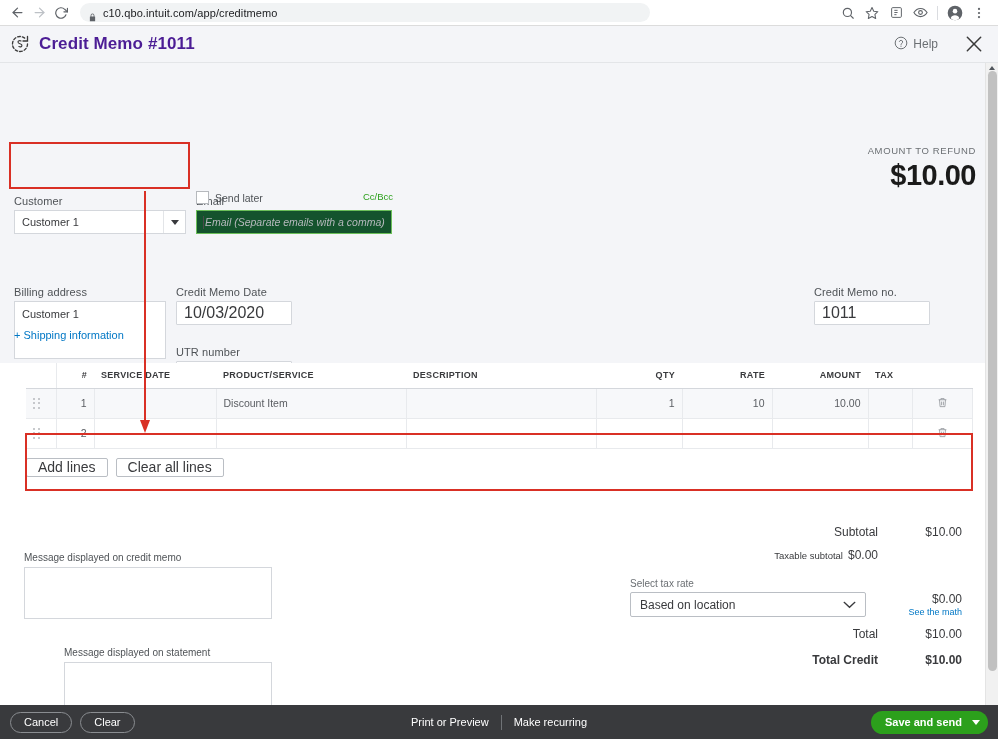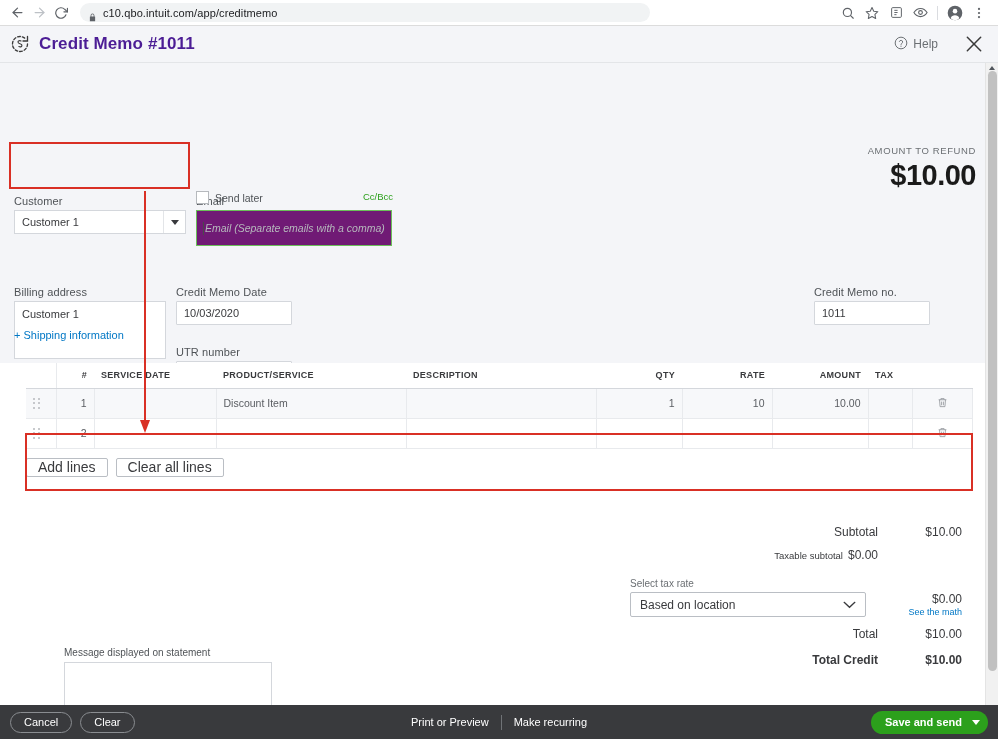--- a/index.html
+++ b/index.html
@@ -83,21 +83,21 @@
   }
 
   
   .fld-label {
     font-size: 11px; color: #4f5357; margin-bottom: 3px;
     letter-spacing: .1px;
     margin-top: 48px;
   }
   .inp {
     background: #fff; border: 1px solid #d4d7dc;
-    height: 22px; font-size: 11px; color: #393a3d;
+    height: 22px; font-size: 16px; color: #393a3d;
     padding: 0 7px; display: flex; align-items: center;
     border-radius: 1px;
   }
 
   
   .cust-wrap { position: absolute; left: 14px; top: 84px; width: 172px; }
   .cust-select {
     position: relative; height: 24px;
     background: #fff; border: 1px solid #d4d7dc;
     display: flex; align-items: center;
@@ -105,21 +105,21 @@
   .cust-select span.val { font-size: 11px; color: #393a3d; padding-left: 7px; }
   .cust-caret {
     position: absolute; right: 0; top: 0; bottom: 0; width: 22px;
     border-left: 1px solid #e3e5e8;
     display: flex; align-items: center; justify-content: center;
   }
 
   
   .email-wrap { position: absolute; left: 196px; top: 84px; width: 196px; }
   .email-inp {
-    height: 36px; border: 1px solid #6bbf59; background: #701a75;
+    height: 24px; border: 1px solid #6bbf59; background: #14532d;
     display: flex; align-items: center; padding-left: 6px;
     position: relative;
   }
   .email-caret {
     width: 1px; height: 13px; background: #4a4a4a; margin-right: 1px;
   }
   .email-ph {
     font-size: 10.5px; font-style: italic; color: #b6b9bd;
   }
   .sendlater-row {
@@ -594,20 +594,24 @@
         </tr>
       </tbody>
     </table>
 
     <div class="line-actions">
       <div class="btn-o">Add lines</div>
       <div class="btn-o">Clear all lines</div>
     </div>
   </div>
 
+  <div class="msg1">
+    <div class="msg-lbl">Message displayed on credit memo</div>
+    <div class="msg-box"></div>
+  </div>
   <div class="msg2">
     <div class="msg-lbl">Message displayed on statement</div>
     <div class="msg-box"></div>
   </div>
 
   <div class="att-wrap">
     <div class="att-row">
       <span class="att-title">
         <span>
           <svg width="12" height="13" viewBox="0 0 24 24" fill="none" stroke="#393a3d" stroke-width="1.9" stroke-linecap="round">

